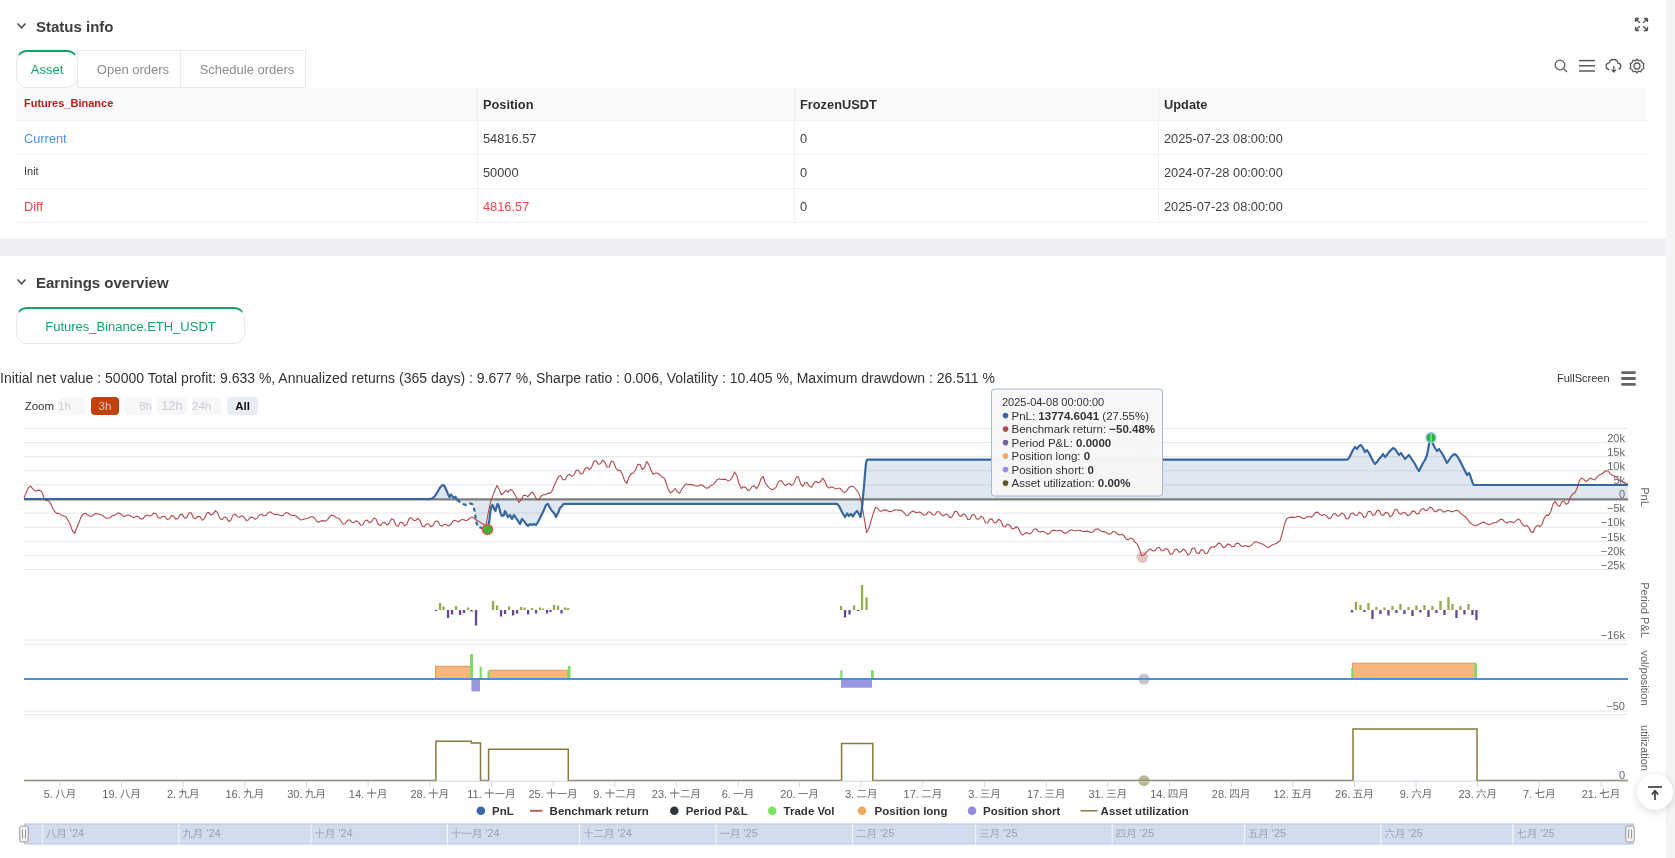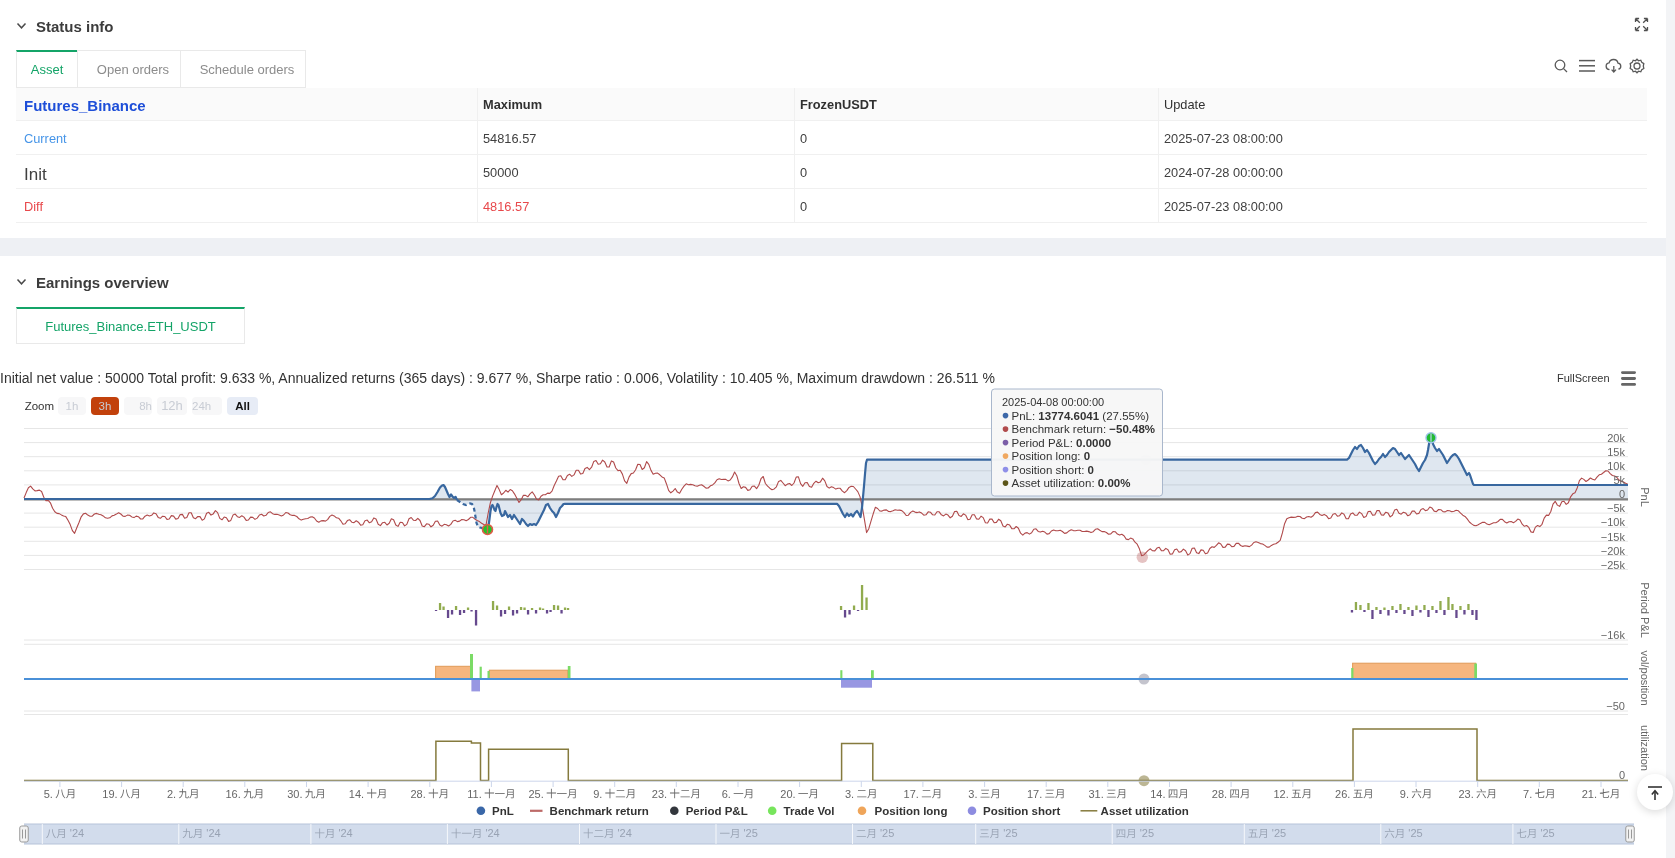--- a/index.html
+++ b/index.html
@@ -1,19 +1,19 @@
 <!DOCTYPE html>
 <html><head><meta charset="utf-8"><style>
 * { margin:0; padding:0; box-sizing:border-box; }
 html,body { width:1675px; height:858px; background:#fff; font-family:"Liberation Sans",sans-serif; overflow:hidden; position:relative; }
 .abs { position:absolute; }
 .hdr { font-size:15px; font-weight:bold; color:#3c3c3c; }
 .tab { position:absolute; border:1px solid #e9e9e9; background:#fff; display:flex; align-items:center; justify-content:center; font-size:13px; }
 .tabA { color:#8c8c8c;padding-left:8px; }
-.tabOn { border-top:2px solid #14a468; color:#14a468; }
+.tabOn { border-top:2px solid #14a468; color:#14a468;border-radius:11px; }
 </style></head>
 <body>
 <div class="abs" style="left:1666px;top:0;width:9px;height:858px;background:#f3f4f6"></div>
 
 <svg class="abs" style="left:15px;top:20px" width="13" height="12">
     <path d="M2.5 3.5 L6.5 7.8 L10.5 3.5" fill="none" stroke="#4a4a4a" stroke-width="1.5"></path>
   </svg>
 <div class="abs hdr" style="left:36px;top:18px">Status info</div>
 <svg class="abs" style="left:1633px;top:16px" width="17" height="17" fill="none" stroke="#4f4f4f" stroke-width="1.3">
  <path d="M10.2 6.8 L14.5 2.5 M14.5 2.5 h-3.6 M14.5 2.5 v3.6"></path>
@@ -40,30 +40,30 @@
       <circle r="3"></circle>
       <path d="M0 -6.8 L1.5 -5.2 L3.8 -5.8 L4.8 -3.6 L6.8 -2.4 L6.3 0 L6.8 2.4 L4.8 3.6 L3.8 5.8 L1.5 5.2 L0 6.8 L-1.5 5.2 L-3.8 5.8 L-4.8 3.6 L-6.8 2.4 L-6.3 0 L-6.8 -2.4 L-4.8 -3.6 L-3.8 -5.8 L-1.5 -5.2 Z"></path>
     </g>
 </svg>
 
 <div class="abs" style="left:16px;top:88px;width:1631px;height:135px">
  <div class="abs" style="left:0;top:0;width:100%;height:33px;background:#fafafa;border-bottom:1px solid #f0f0f0"></div>
  <div class="abs" style="left:461px;top:0;width:1px;height:135px;background:#f0f0f0"></div>
  <div class="abs" style="left:778px;top:0;width:1px;height:135px;background:#f0f0f0"></div>
  <div class="abs" style="left:1142px;top:0;width:1px;height:135px;background:#f0f0f0"></div>
- <div class="abs" style="left:8px;top:9px;font-size:15px;font-weight:bold;color:#1d4ed8">Futures_Binance</div>
- <div class="abs" style="left:467px;top:9px;font-size:12.8px;font-weight:bold;color:#303030">Maximum</div>
+ <div class="abs" style="left:8px;top:9px;font-size:11px;font-weight:bold;color:#b91c1c">Futures_Binance</div>
+ <div class="abs" style="left:467px;top:9px;font-size:12.8px;font-weight:bold;color:#303030">Position</div>
  <div class="abs" style="left:784px;top:9px;font-size:12.8px;font-weight:bold;color:#303030">FrozenUSDT</div>
- <div class="abs" style="left:1148px;top:9px;font-size:12.8px;font-weight:normal;color:#303030">Update</div>
+ <div class="abs" style="left:1148px;top:9px;font-size:12.8px;font-weight:bold;color:#303030">Update</div>
  <div class="abs" style="left:8px;top:43px;font-size:12.8px;color:#4695e8">Current</div>
  <div class="abs" style="left:467px;top:43px;font-size:12.8px;color:#404040">54816.57</div>
  <div class="abs" style="left:784px;top:43px;font-size:12.8px;color:#404040">0</div>
  <div class="abs" style="left:1148px;top:43px;font-size:12.8px;color:#404040">2025-07-23 08:00:00</div>
  <div class="abs" style="left:0;top:66px;width:100%;height:1px;background:#f0f0f0"></div>
- <div class="abs" style="left:8px;top:77px;font-size:17px;color:#404040">Init</div>
+ <div class="abs" style="left:8px;top:77px;font-size:11px;color:#404040">Init</div>
  <div class="abs" style="left:467px;top:77px;font-size:12.8px;color:#404040">50000</div>
  <div class="abs" style="left:784px;top:77px;font-size:12.8px;color:#404040">0</div>
  <div class="abs" style="left:1148px;top:77px;font-size:12.8px;color:#404040">2024-07-28 00:00:00</div>
  <div class="abs" style="left:0;top:100px;width:100%;height:1px;background:#f0f0f0"></div>
  <div class="abs" style="left:8px;top:111px;font-size:12.8px;color:#e8484b">Diff</div>
  <div class="abs" style="left:467px;top:111px;font-size:12.8px;color:#e8484b">4816.57</div>
  <div class="abs" style="left:784px;top:111px;font-size:12.8px;color:#404040">0</div>
  <div class="abs" style="left:1148px;top:111px;font-size:12.8px;color:#404040">2025-07-23 08:00:00</div>
  <div class="abs" style="left:0;top:134px;width:100%;height:1px;background:#f0f0f0"></div>
 </div>
@@ -78,21 +78,21 @@
 
 <div class="abs" style="left:0;top:370px;width:1662px;font-size:14px;color:#333">Initial net value : 50000 Total profit: 9.633 %, Annualized returns (365 days) : 9.677 %, Sharpe ratio : 0.006, Volatility : 10.405 %, Maximum drawdown : 26.511 %</div>
 <div class="abs" style="left:1557px;top:372px;font-size:11px;color:#333">FullScreen</div>
 <svg class="abs" style="left:1620px;top:370px" width="17" height="17" fill="#666">
     <rect x="1" y="1.2" width="15" height="2.8" rx="1.4"></rect>
     <rect x="1" y="7.1" width="15" height="2.8" rx="1.4"></rect>
     <rect x="1" y="13" width="15" height="2.8" rx="1.4"></rect>
   </svg>
 
 <div class="abs" style="left:24.7px;top:399.5px;font-size:11.5px;color:#333">Zoom</div>
-<div class="abs" style="left:58px;top:397px;width:28px;height:18px;background:#f7f7f8;border-radius:4px;color:#c8ccd4;font-size:11.5px;text-align:center;line-height:18px">1h</div>
+<div class="abs" style="left:58px;top:397px;width:28px;height:18px;background:#f7f7f8;border-radius:4px;color:#c8ccd4;font-size:11.5px;line-height:18px">1h</div>
 <div class="abs" style="left:91px;top:397px;width:28px;height:18px;background:#c2410c;border-radius:4px;color:#c8ccd4;font-size:11.5px;text-align:center;line-height:18px">3h</div>
 <div class="abs" style="left:124px;top:397px;width:28px;height:18px;background:#f7f7f8;border-radius:4px;color:#c8ccd4;font-size:11.5px;text-align:right;line-height:18px">8h</div>
 <div class="abs" style="left:157px;top:397px;width:30px;height:18px;background:#f7f7f8;border-radius:4px;color:#c8ccd4;font-size:13px;text-align:center;line-height:18px">12h</div>
 <div class="abs" style="left:192px;top:397px;width:30px;height:18px;background:#f7f7f8;border-radius:4px;color:#c8ccd4;font-size:11.5px;text-align:left;line-height:18px">24h</div>
 <div class="abs" style="left:227px;top:397px;width:31px;height:18px;background:#e7ecf6;border-radius:4px;color:#111;font-weight:bold;font-size:11.5px;text-align:center;line-height:18px">All</div>
 
 <svg id="chart" width="1675" height="858" viewBox="0 0 1675 858" style="position:absolute;left:0;top:0">
 <defs>
 <path id="g516b" d="M305 743 387 736Q376 625 359 511Q341 397 308 289Q276 180 222 87Q169 -6 87 -75Q81 -67 71 -56Q62 -46 51 -35Q41 -25 32 -19Q110 46 160 133Q209 221 239 323Q268 425 283 532Q297 639 305 743ZM660 766Q661 748 665 698Q669 648 680 578Q690 508 711 426Q732 345 766 262Q800 180 851 106Q902 32 973 -22Q954 -33 937 -47Q920 -60 908 -74Q836 -17 784 61Q732 139 697 226Q662 313 641 399Q620 485 608 559Q597 634 593 687Q589 740 587 761Z"></path>
 <path id="g6708" d="M254 787H775V714H254ZM254 546H780V475H254ZM246 305H775V232H246ZM207 787H283V479Q283 414 276 340Q270 266 250 190Q230 115 190 45Q151 -25 86 -81Q81 -73 70 -62Q60 -51 49 -42Q38 -32 29 -27Q90 27 125 89Q161 152 179 219Q196 286 202 352Q207 419 207 479ZM742 787H821V31Q821 -9 809 -30Q797 -51 769 -61Q740 -71 688 -73Q636 -76 556 -76Q554 -64 548 -50Q543 -36 537 -21Q530 -7 524 3Q566 2 604 2Q643 1 671 2Q700 2 711 2Q729 3 735 9Q742 16 742 32Z"></path>

